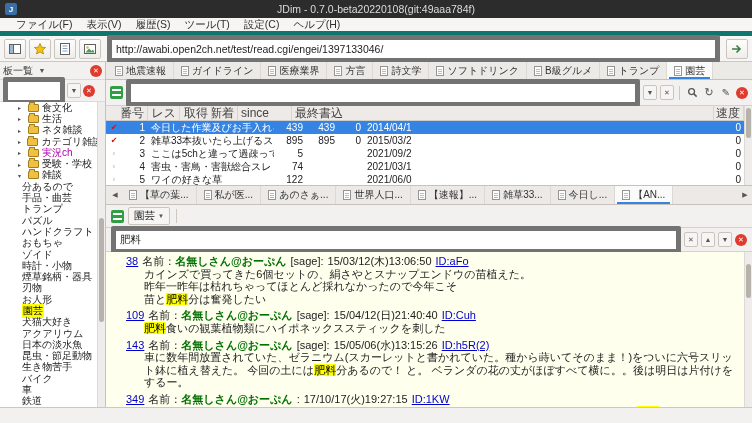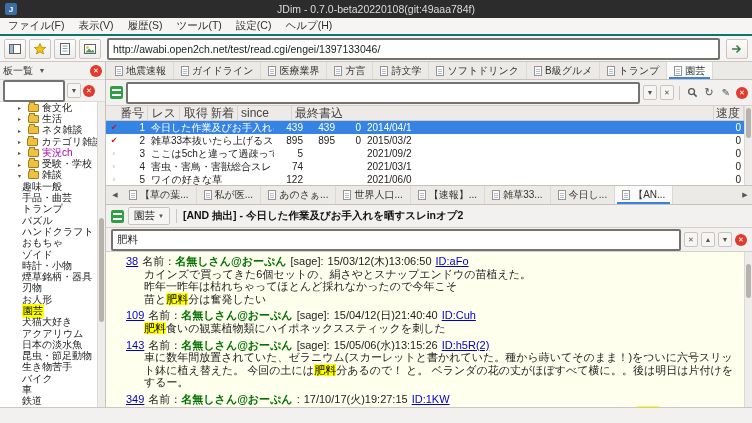--- a/index.html
+++ b/index.html
@@ -6,28 +6,28 @@
   html,body{width:752px;height:423px;overflow:hidden}
   body{font-family:"Liberation Sans","DejaVu Sans",sans-serif;font-size:11px;background:#f2f1f0;color:#222}
   .window{width:752px;height:423px;display:flex;flex-direction:column}
 
   
   .titlebar{height:18px;background:#2c2c2c;color:#dcdcdc;display:flex;align-items:center;padding:0 5px;position:relative;flex:none}
   .app-icon{width:12px;height:12px;border-radius:2px;background:#3a6ea5;color:#fff;font-size:8px;font-weight:bold;display:flex;align-items:center;justify-content:center}
   .titlebar .title{position:absolute;left:0;right:0;text-align:center;font-size:10.5px}
 
   
-  .menubar{height:18px;background:#f6f5f4;border-bottom:2px solid #0f766e;display:flex;align-items:stretch;padding-left:1px;flex:none}
+  .menubar{height:18px;background:#f6f5f4;border-bottom:5px solid #0f766e;display:flex;align-items:stretch;padding-left:9px;flex:none}
   .menu-item{display:flex;align-items:center;padding:0 7px;font-size:10.5px;color:#2e2e2e}
 
   
   .toolbar{height:26px;background:#f6f5f4;border-bottom:1px solid #ccc7c1;display:flex;align-items:center;gap:3px;padding:0 4px;flex:none}
   .tbtn{width:22px;height:20px;border:1px solid #c9c4be;border-radius:2px;background:linear-gradient(#fdfdfc,#efedea);display:flex;align-items:center;justify-content:center}
   .url-input{flex:1;height:19px;margin:0 3px}
-  input{font-family:inherit;font-size:10.5px;border:2px solid #737373;background:#fff;border-radius:2px;padding:9px 4px;outline:none;color:#222}
+  input{font-family:inherit;font-size:10.5px;border:5px solid #737373;background:#fff;border-radius:2px;padding:9px 4px;outline:none;color:#222}
 
   .main{flex:1;display:flex;min-height:0}
 
   
   .board-panel{width:106px;flex:none;border-right:1px solid #c6c1bb;display:flex;flex-direction:column;background:#f2f1f0}
   .panel-header{height:18px;flex:none;display:flex;align-items:center;gap:2px;padding:0 3px;border-bottom:1px solid #ddd9d4}
   .panel-title{font-size:10px;color:#333}
   .sbtn{min-width:14px;height:15px;display:flex;align-items:center;justify-content:center;border:1px solid #c9c4be;background:#f7f5f3;border-radius:2px;color:#555;font-size:7px}
   .flat{border-color:transparent;background:transparent}
   .close-red{width:12px;height:12px;flex:none;border-radius:50%;background:#df3b2f;color:#fff;font-size:7px;font-weight:bold;display:flex;align-items:center;justify-content:center}
@@ -247,21 +247,21 @@
             </div>
 
             <div class="tree-item cat open">
               <span class="expander"></span>
               <span class="folder"></span>
               <span class="lbl">雑談</span>
             </div>
 
             <div class="tree-item child">
 
-              <span class="lbl">趣味一般</span>
+              <span class="lbl">分あるので</span>
             </div>
 
             <div class="tree-item child">
 
               <span class="lbl">手品・曲芸</span>
             </div>
 
             <div class="tree-item child">
 
               <span class="lbl">トランプ</span>
@@ -569,21 +569,20 @@
           </span>
       </div>
 
       <div class="thread-toolbar">
         <span class="board-icon"></span>
         <span class="board-btn">
           <span>園芸</span>
           <span class="arrow">▼</span>
         </span>
         <span class="vsep"></span>
-        <span class="thread-title">[AND 抽出] - 今日した作業及びお手入れを晒すスレinオプ2</span>
       </div>
 
       <div class="search-bar">
         <input type="text" value="肥料" style="">
         <span class="sbtn">
             <span>✕</span>
           </span>
         <span class="sbtn">
             <span>▲</span>
           </span>

